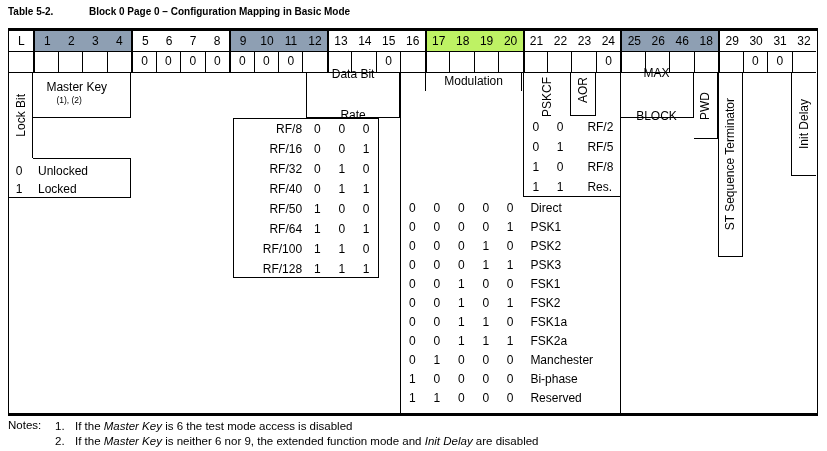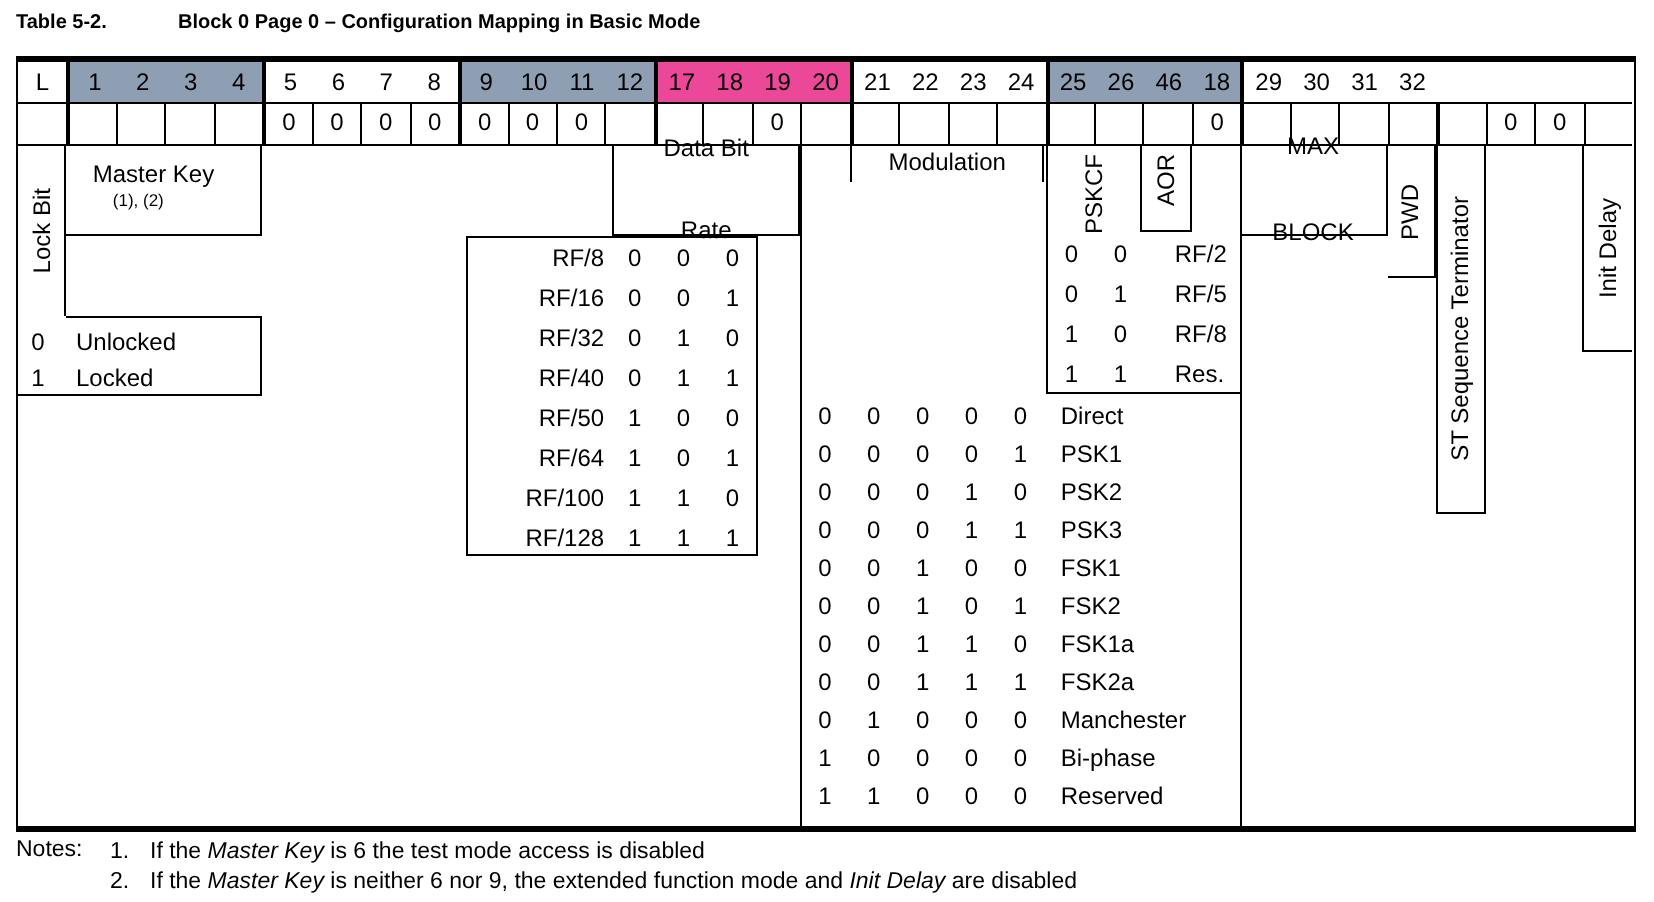--- a/index.html
+++ b/index.html
@@ -101,21 +101,27 @@
           <span>6</span>
           <span>7</span>
           <span>8</span>
         </div>
         <div class="hgrp shade" style="grid-column: span 1; background: rgb(142, 159, 179);">
           <span>9</span>
           <span>10</span>
           <span>11</span>
           <span>12</span>
         </div>
-        <div class="hgrp shade" style="grid-column: span 1; background: #ec4899;">
+        <div class="hgrp" style="grid-column: span 1;">
+          <span>13</span>
+          <span>14</span>
+          <span>15</span>
+          <span>16</span>
+        </div>
+        <div class="hgrp shade" style="grid-column: span 1; background: #bef264;">
           <span>17</span>
           <span>18</span>
           <span>19</span>
           <span>20</span>
         </div>
         <div class="hgrp" style="grid-column: span 1;">
           <span>21</span>
           <span>22</span>
           <span>23</span>
           <span>24</span>

